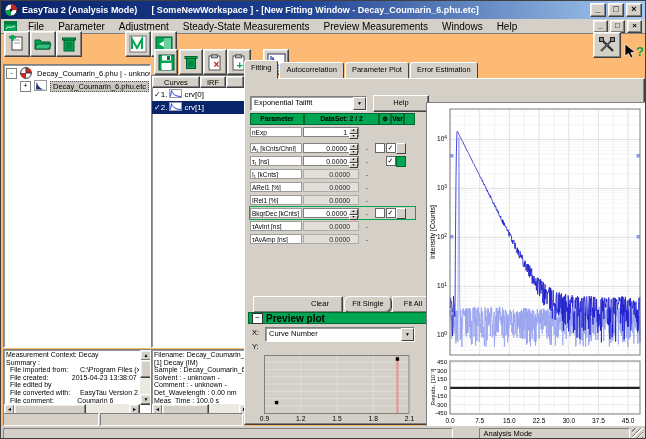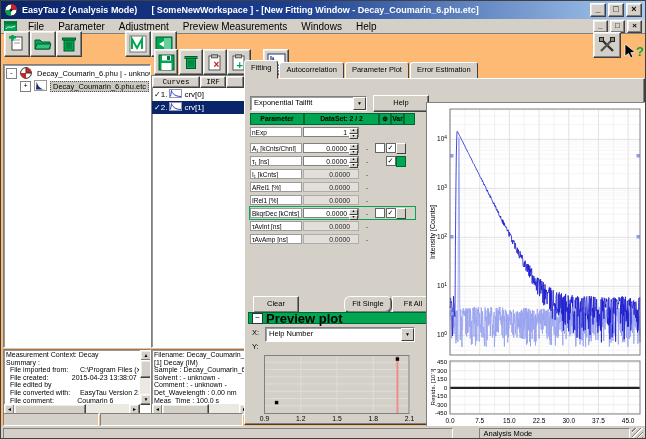--- a/index.html
+++ b/index.html
@@ -37,21 +37,21 @@
   .infobox{background:#fff;overflow:hidden;}
   .ib-text{position:absolute;left:2px;top:1px;right:11px;bottom:10px;overflow:hidden;}
   .ib-text div{white-space:pre;font-size:7px;line-height:7.6px;}
   .vsb{position:absolute;top:0;right:0;bottom:9px;width:10px;background:#ece9e2;}
   .hsb{position:absolute;left:0;bottom:0;right:10px;height:10px;background:#ece9e2;}
   .sbb{position:absolute;width:10px;height:9px;font-size:5px;line-height:8px;text-align:center;color:#000;}
   .sbh{position:absolute;height:10px;width:9px;font-size:5px;line-height:9px;text-align:center;color:#000;}
   .sbthumb{position:absolute;background:#d4d0c8;}
   
   .curves{left:150px;top:74px;width:92px;height:271px;background:#fff;}
-  .chead{display:flex;height:12px;font-family:Liberation Mono, monospace;}
+  .chead{display:flex;height:12px;}
   .chcell{font-size:7.5px;text-align:center;line-height:11px;overflow:hidden;}
   .crow{display:flex;align-items:center;height:13px;font-size:8px;padding-left:2px;}
   .crow.sel{background:#0a246a;color:#fff;}
   .crow .ic{margin:0 2px;flex:none;}
   
   .tabpanel{left:243px;top:63px;width:401px;height:361px;}
   .tabs{position:absolute;left:0;top:0;height:15px;display:flex;align-items:flex-end;}
   .tab{font-size:7.5px;padding:1px 6px 2px 6px;background:#d4d0c8;border:1px solid;border-color:#fff #404040 #d4d0c8 #fff;
        border-radius:3px 3px 0 0;margin-right:1px;height:12px;line-height:11px;}
   .tab.active{height:14px;font-weight:normal;border-bottom-color:#d4d0c8;position:relative;z-index:3;}
@@ -82,21 +82,21 @@
   .pvar{width:11px;display:flex;justify-content:center;}
   .pextra{width:10px;display:flex;justify-content:center;}
   .cb{width:8px;height:8px;background:#fff;border:1px solid #666;font-size:7px;line-height:7px;text-align:center;}
   .dots{width:9px;height:9px;background:#d4d0c8;border:1px solid;border-color:#fff #404040 #404040 #fff;}
   .greenfill{width:9px;height:9px;background:#00a651;border:1px solid #006633;}
   .prow.hl{outline:1px solid #00a651;}
   
   .pvhead{position:absolute;left:3px;top:233px;width:183px;height:12px;background:#00a651;border:1px solid #006633;
           display:flex;align-items:center;box-sizing:border-box;}
   .pvhead .minus{width:9px;height:9px;background:#fff;border:1px solid #333;font-size:8px;line-height:7px;text-align:center;margin:0 3px;}
-  .pvhead .ttl{font-size:13px;font-weight:bold;color:#000;}
+  .pvhead .ttl{font-size:10px;font-weight:bold;color:#000;}
   .xylab{position:absolute;font-size:7.5px;}
   .ticksrow{position:absolute;left:19px;top:336px;width:146px;height:8px;}
   .tick{position:absolute;font-size:6.8px;transform:translateX(-50%);}
   .slider{position:absolute;left:7px;top:350px;width:143px;height:9px;background:#ece9e2;
           border:1px solid;border-color:#808080 #fff #fff #808080;}
   .sthumb{position:absolute;left:115px;top:0;width:20px;height:7px;background:#d4d0c8;
           border:1px solid;border-color:#fff #404040 #404040 #fff;}
   .pager{position:absolute;left:155px;top:349px;font-size:7.5px;font-weight:bold;}
   
   .chartbox{position:absolute;left:181px;top:23px;width:219px;height:338px;background:#fff;
@@ -137,20 +137,21 @@
       <svg width="13" height="11">
           <rect x="0" y="0" width="13" height="11" fill="#00a651" stroke="#005c2e"></rect>
           <rect x="1" y="1" width="11" height="2.5" fill="#007b40"></rect>
           <path d="M2 8 C4 4 6 8 11 5" stroke="#fff" fill="none" stroke-width="1"></path>
         </svg>
     </span>
     <span id="menu-items" style="display:flex;">
         <span class="menu-item">File</span>
         <span class="menu-item">Parameter</span>
         <span class="menu-item">Adjustment</span>
+        <span class="menu-item">Steady-State Measurements</span>
         <span class="menu-item">Preview Measurements</span>
         <span class="menu-item">Windows</span>
         <span class="menu-item">Help</span>
       </span>
     <span class="wbtns">
       <span class="wbtn sm raised">_</span>
       <span class="wbtn sm raised">□</span>
       <span class="wbtn sm raised">×</span>
     </span>
   </div>
@@ -482,31 +483,31 @@
           <div class="prow">
             <span class="pname">τAvAmp [ns]</span>
             <span class="pval ro">0.0000</span>
             <span class="pdash">-</span>
             <span class="pglobe"></span>
             <span class="pvar"></span>
             <span class="pextra"></span>
           </div>
         </div>
 
-      <div class="pbtn" style="left:8px;top:217px;width:44px;">Clear</div>
+      <div class="pbtn" style="left:8px;top:217px;width:44px;padding-left:44px;">Clear</div>
       <div class="pbtn" style="left:99px;top:217px;width:46px;border-radius:6px;">Fit Single</div>
       <div class="pbtn" style="left:147px;top:217px;width:40px;">Fit All</div>
 
       <div class="pvhead">
         <span class="minus">−</span>
         <span class="ttl">Preview plot</span>
       </div>
       <span class="xylab" style="left:7px;top:249px;">X:</span>
       <div class="combo" style="left:20px;top:248px;width:145px;">
-        <span>Help Number</span>
+        <span>Curve Number</span>
         <span class="dbtn">▼</span>
       </div>
       <span class="xylab" style="left:7px;top:263px;">Y:</span>
 
       <svg id="preview-svg" style="position:absolute;left:19px;top:276px;" width="146" height="59">
           <line x1="0.5" y1="7.25" x2="145" y2="7.25" stroke="#e3e3e3" stroke-width="0.7"></line>
           <line x1="0.5" y1="14.5" x2="145" y2="14.5" stroke="#e3e3e3" stroke-width="0.7"></line>
           <line x1="0.5" y1="21.75" x2="145" y2="21.75" stroke="#e3e3e3" stroke-width="0.7"></line>
           <line x1="0.5" y1="29" x2="145" y2="29" stroke="#e3e3e3" stroke-width="0.7"></line>
           <line x1="0.5" y1="36.25" x2="145" y2="36.25" stroke="#e3e3e3" stroke-width="0.7"></line>

